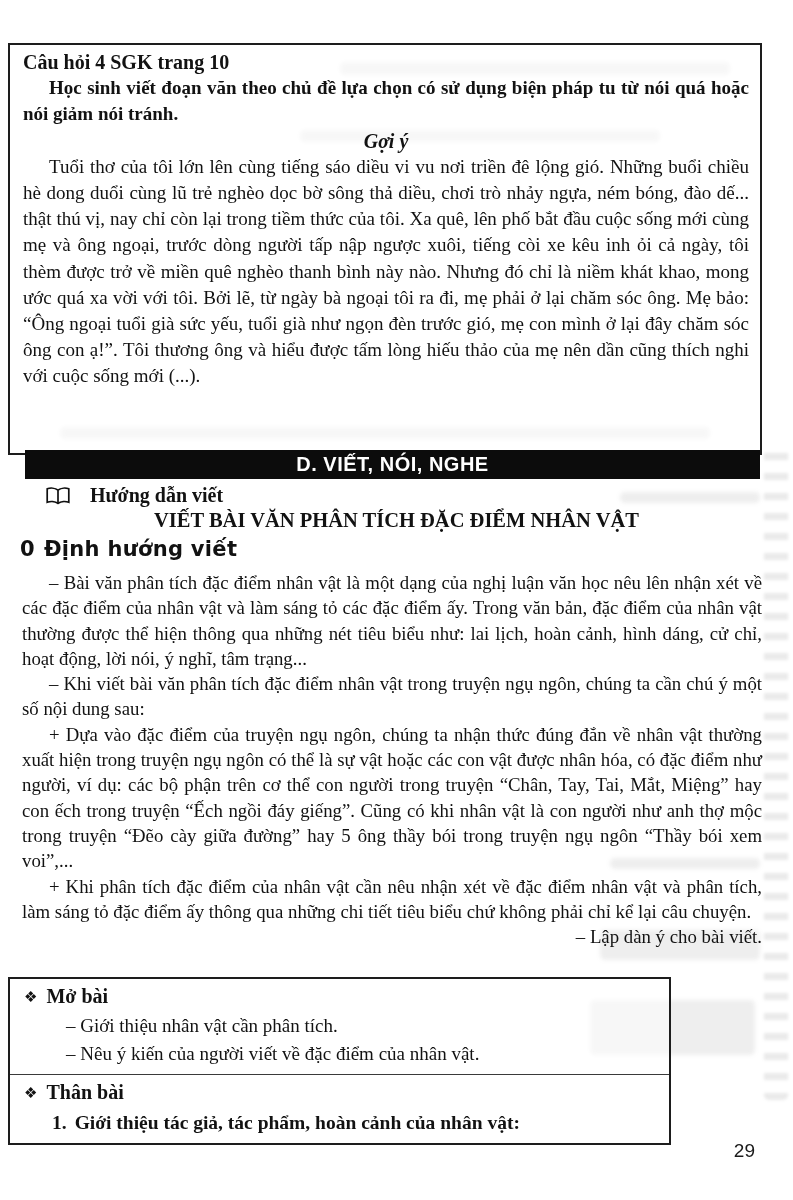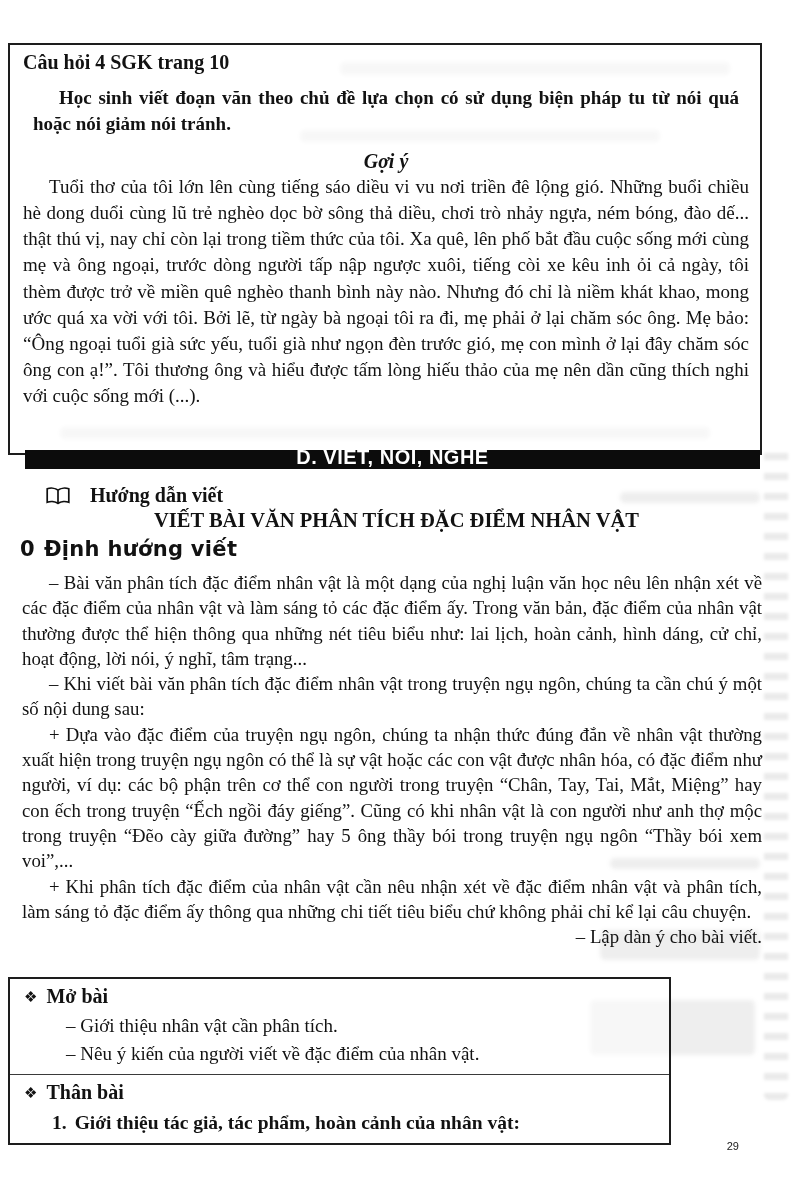--- a/index.html
+++ b/index.html
@@ -12,33 +12,33 @@
   .smudge{position:absolute;background:rgba(90,90,90,.10);border-radius:5px;filter:blur(2px);}
   .smudge.v{background:repeating-linear-gradient(0deg,rgba(80,80,80,.12) 0 7px,transparent 7px 20px);filter:blur(1.5px);}
   
   .box1{
     position:absolute;left:8px;top:43px;width:754px;height:412px;
     border:2px solid #1d1d1d;box-sizing:border-box;
     padding:4px 11px 0 13px;background:rgba(255,255,255,.55);
     font-size:19px;line-height:26.2px;
   }
   .q-heading{font-weight:bold;font-size:20px;margin:0;}
-  .q-prompt{font-weight:bold;margin:10px;text-indent:26px;text-align:justify;}
+  .q-prompt{font-weight:bold;margin:0;text-indent:26px;text-align:justify;}
   .hint-title{margin:0;text-align:center;font-weight:bold;font-style:italic;font-size:20px;}
   .essay{margin:0;text-align:justify;text-indent:26px;}
   .conclusion{margin:0;text-indent:26px;}
   .arrow{font-family:"DejaVu Sans",sans-serif;font-size:18px;}
   .it{font-style:italic;}
   
   .banner{
-    position:absolute;left:25px;top:450px;width:735px;height:19px;
+    position:absolute;left:25px;top:450px;width:735px;height:29px;
     background:#0c0c0c;color:#ffffff;
     font-family:"Liberation Sans","DejaVu Sans",sans-serif;
     font-weight:bold;font-size:20px;letter-spacing:.5px;
-    display:flex;align-items:flex-end;justify-content:center;
+    display:flex;align-items:center;justify-content:center;
   }
   
   .guide{
     position:absolute;left:46px;top:484px;
     font-weight:bold;font-size:20px;
     display:flex;align-items:center;gap:20px;
   }
   .guide svg{display:block;}
   
   .main-title{
@@ -67,22 +67,22 @@
   }
   .box2 .section{padding:3px 12px 6px 14px;}
   .box2 .section + .section{border-top:1.5px solid #3a3a3a;}
   .outline-title{font-weight:bold;font-size:20px;line-height:28px;}
   .marker{font-family:"DejaVu Sans",sans-serif;font-size:15px;margin-right:9px;position:relative;top:-1px;}
   .outline-item{padding-left:42px;line-height:28px;}
   .tb-item{font-weight:bold;padding-left:28px;line-height:29px;font-size:19.5px;}
   .tb-item .no{margin-right:8px;}
   
   .page-number{
-    position:absolute;right:54px;top:1140px;
-    font-family:"Liberation Sans","DejaVu Sans",sans-serif;font-size:11px;color:#1a1a1a;
+    position:absolute;right:38px;top:1140px;
+    font-family:"Liberation Sans","DejaVu Sans",sans-serif;font-size:19px;color:#1a1a1a;
   }
 </style>
 </head>
 <body>
 
 <div class="smudge" style="left:340px;top:62px;width:390px;height:13px;"></div>
 <div class="smudge" style="left:300px;top:130px;width:360px;height:12px;"></div>
 <div class="smudge" style="left:60px;top:427px;width:650px;height:12px;"></div>
 <div class="smudge v" style="left:764px;top:440px;width:24px;height:660px;"></div>
 <div class="smudge" style="left:620px;top:492px;width:140px;height:11px;"></div>

